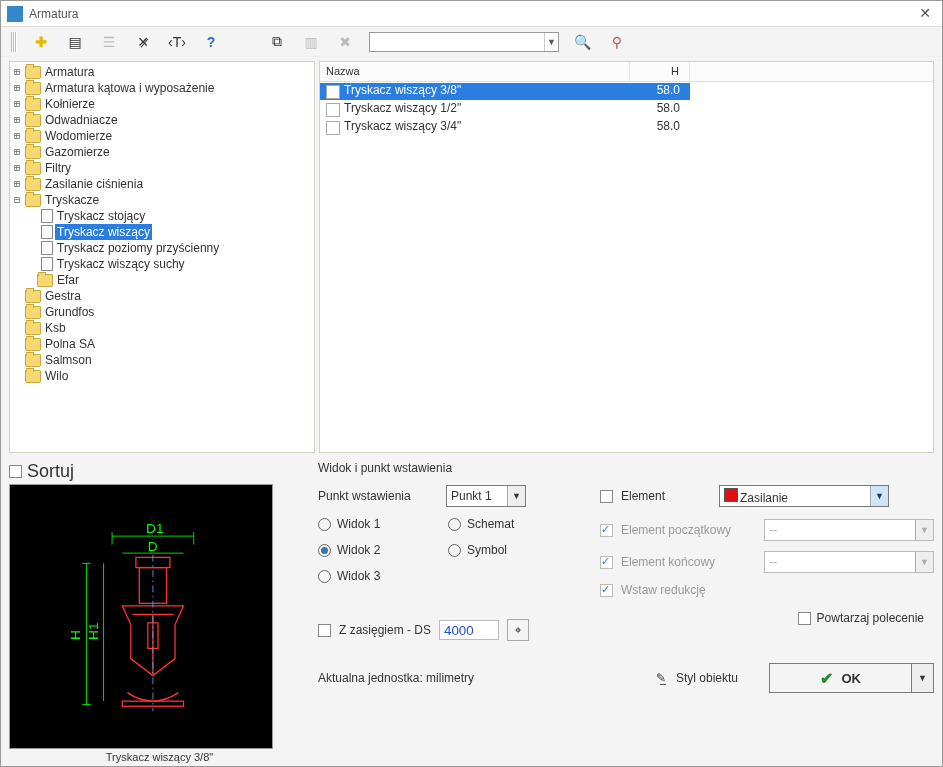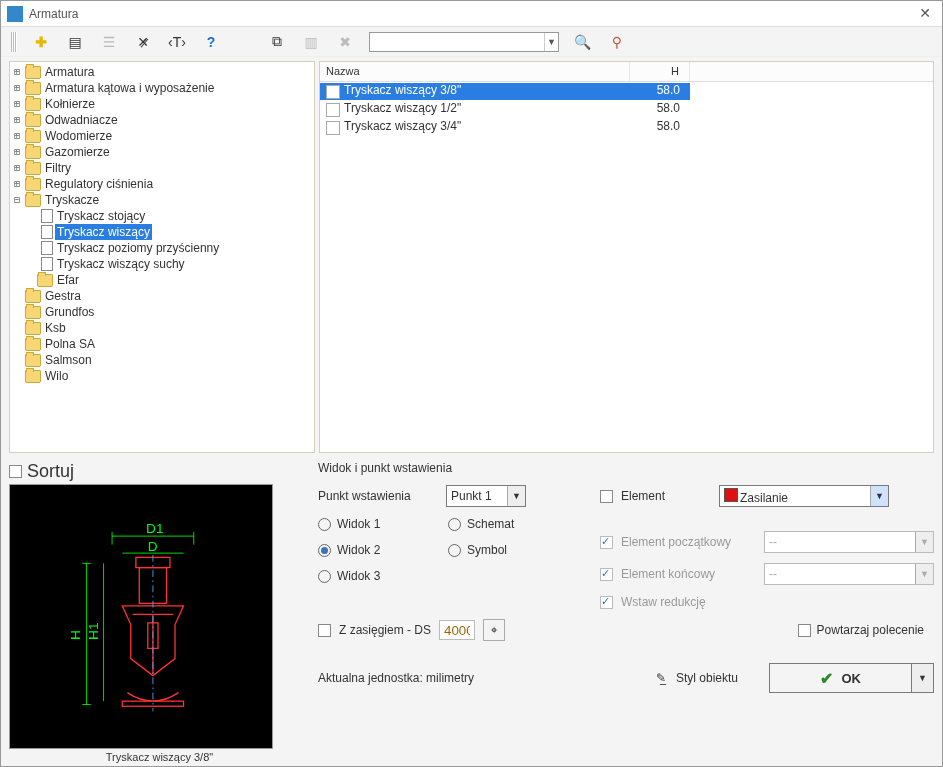--- a/index.html
+++ b/index.html
@@ -110,22 +110,22 @@
     display:inline-block; position:relative; cursor:pointer;}
   .radio.checked::after { content:""; position:absolute; top:2px; left:2px;
     width:7px; height:7px; border-radius:50%; background:#3b72b9; }
   .rlabel { display:flex; align-items:center; gap:6px; margin-bottom: 12px;
     cursor:pointer;}
 
   .viewrow { display:flex; }
   .view-left { width:130px; }
   .view-right { width:120px; }
 
-  .txtbox { height:20px; border:1px solid #bbb; color:#a16207; padding:0 4px;
-    width: 36px; background:#fff;}
+  .txtbox { height:20px; border:1px solid #bbb; color:#1d4ed8; padding:0 4px;
+    width: 60px; background:#fff;}
   .iconbtn { width:22px; height:22px; border:1px solid #aaa;
     background:#f4f4f4; display:flex; align-items:center; justify-content:center;
     cursor:pointer; font-size:12px;}
 
   .right-opts .row .label { width: 135px; color:#999;}
   .right-opts .row.enabled .label { color:#333; }
 
   .swatch { width:14px; height:14px; background:#e01010; border:1px solid #555;
     display:inline-block; margin-right:2px;}
 
@@ -223,21 +223,21 @@
           <div class="node-row" style="padding-left: 0px;">
             <span class="twisty">⊞</span>
             <span class="folder"></span>
             <span class="node-label">Filtry</span>
           </div>
         </li>
         <li>
           <div class="node-row" style="padding-left: 0px;">
             <span class="twisty">⊞</span>
             <span class="folder"></span>
-            <span class="node-label">Regulatory ciśnienia</span>
+            <span class="node-label">Zasilanie ciśnienia</span>
           </div>
         </li>
         <li>
           <div class="node-row" style="padding-left: 0px;">
             <span class="twisty">⊟</span>
             <span class="folder"></span>
             <span class="node-label">Tryskacze</span>
           </div>
           <ul class="tree children">
             <li>
@@ -434,21 +434,21 @@
       <div class="right-opts">
         <div class="row enabled">
           <span class="cbx"></span>
           <span class="label" style="width:90px">Element</span>
           <div class="combo wide">
             <span class="val"><span class="swatch"></span><span>Zasilanie</span></span>
             <span class="btn" style="background:#cfe3ff">▼</span>
           </div>
         </div>
 
-        <div class="row" style="margin-top:24px;justify-content:flex-end;">
+        <div class="row" style="margin-top:12px;justify-content:flex-end;">
           <span class="cbx checked disabled"></span>
           <span class="label">Element początkowy</span>
           <div class="combo wide disabled">
             <span class="val">--</span>
             <span class="btn">▼</span>
           </div>
         </div>
         <div class="row">
           <span class="cbx checked disabled"></span>
           <span class="label">Element końcowy</span>

